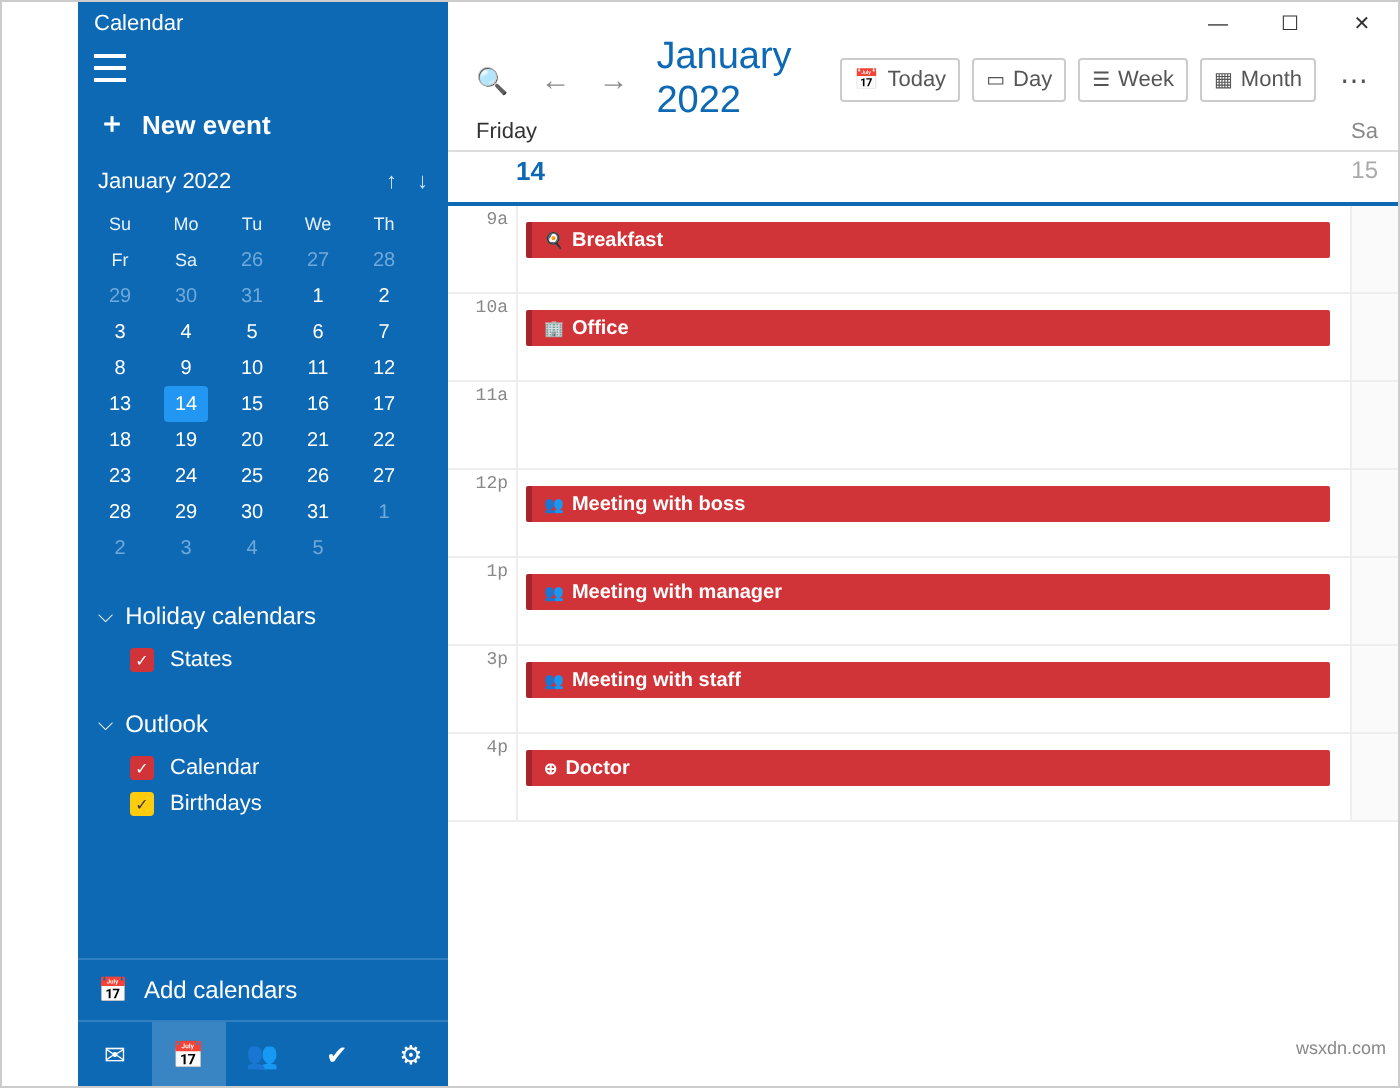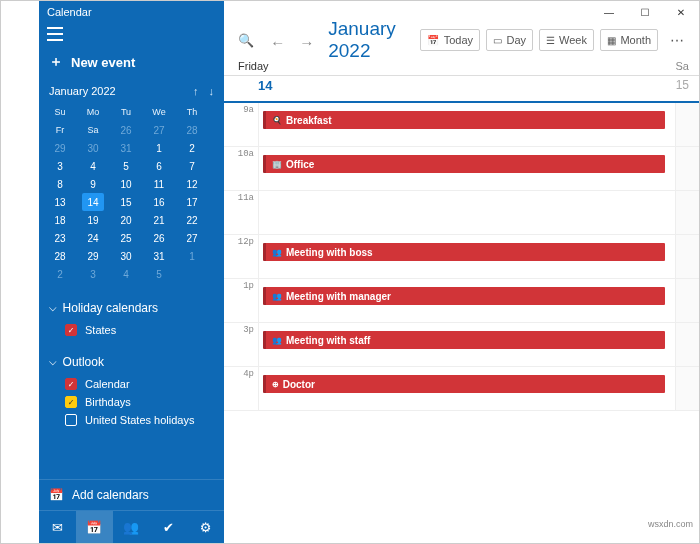--- a/index.html
+++ b/index.html
@@ -156,24 +156,20 @@
       </div>
       <div id="outlook-items">
           <div class="sb-item">
             <span class="cb red">✓</span>
             <span>Calendar</span>
           </div>
           <div class="sb-item">
             <span class="cb yellow">✓</span>
             <span>Birthdays</span>
           </div>
-          <div class="sb-item">
-            <span class="cb "></span>
-            <span>United States holidays</span>
-          </div>
         </div>
     </div>
     <div class="add-cal">
       <span>📅</span>
       <span>Add calendars</span>
     </div>
     <div class="sb-nav">
       <div class="sb-nav-item">✉</div>
       <div class="sb-nav-item active">📅</div>
       <div class="sb-nav-item">👥</div>

